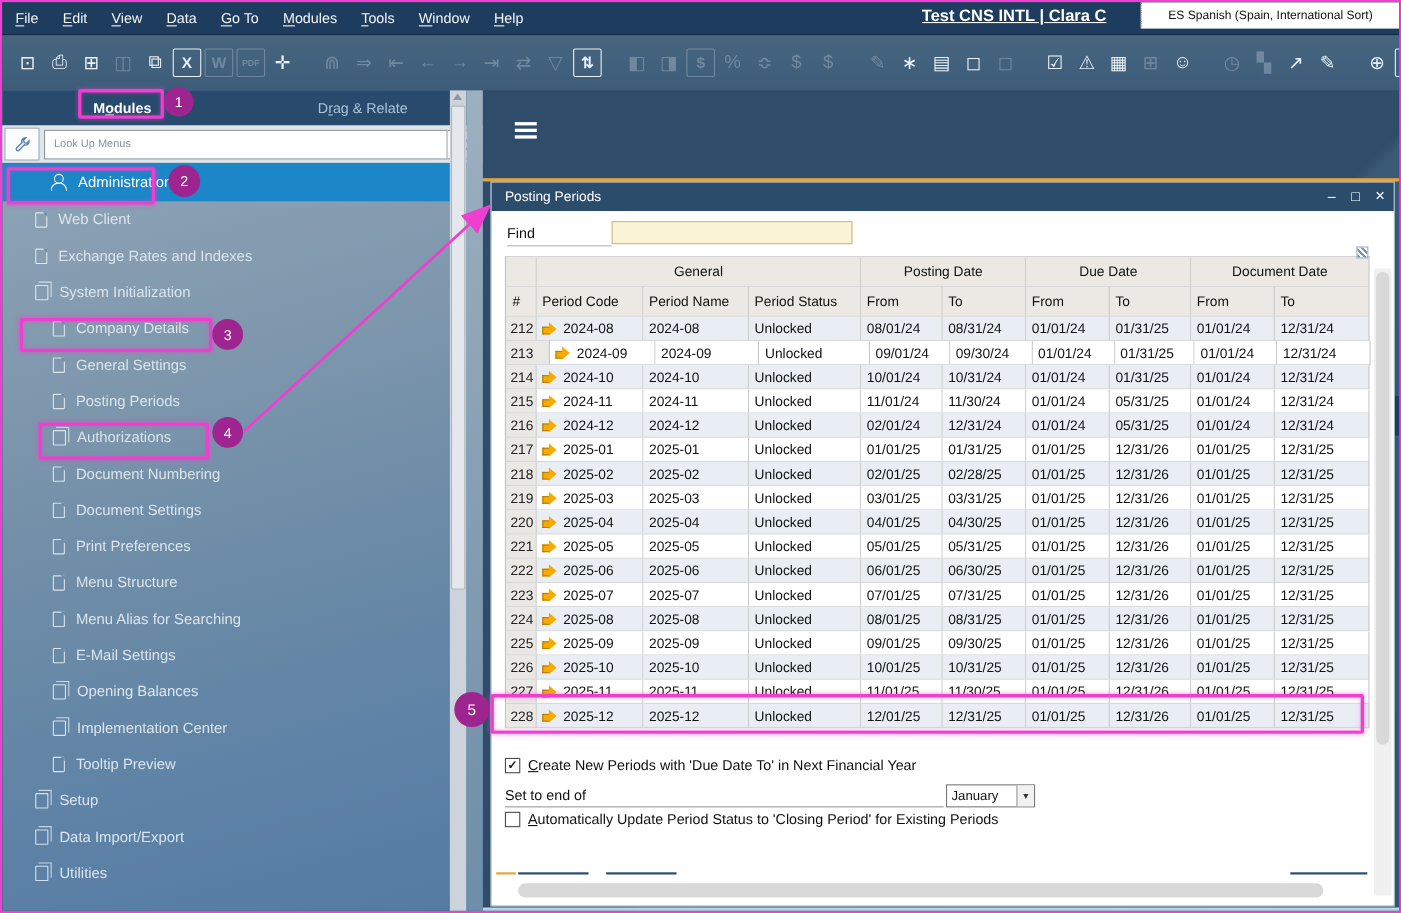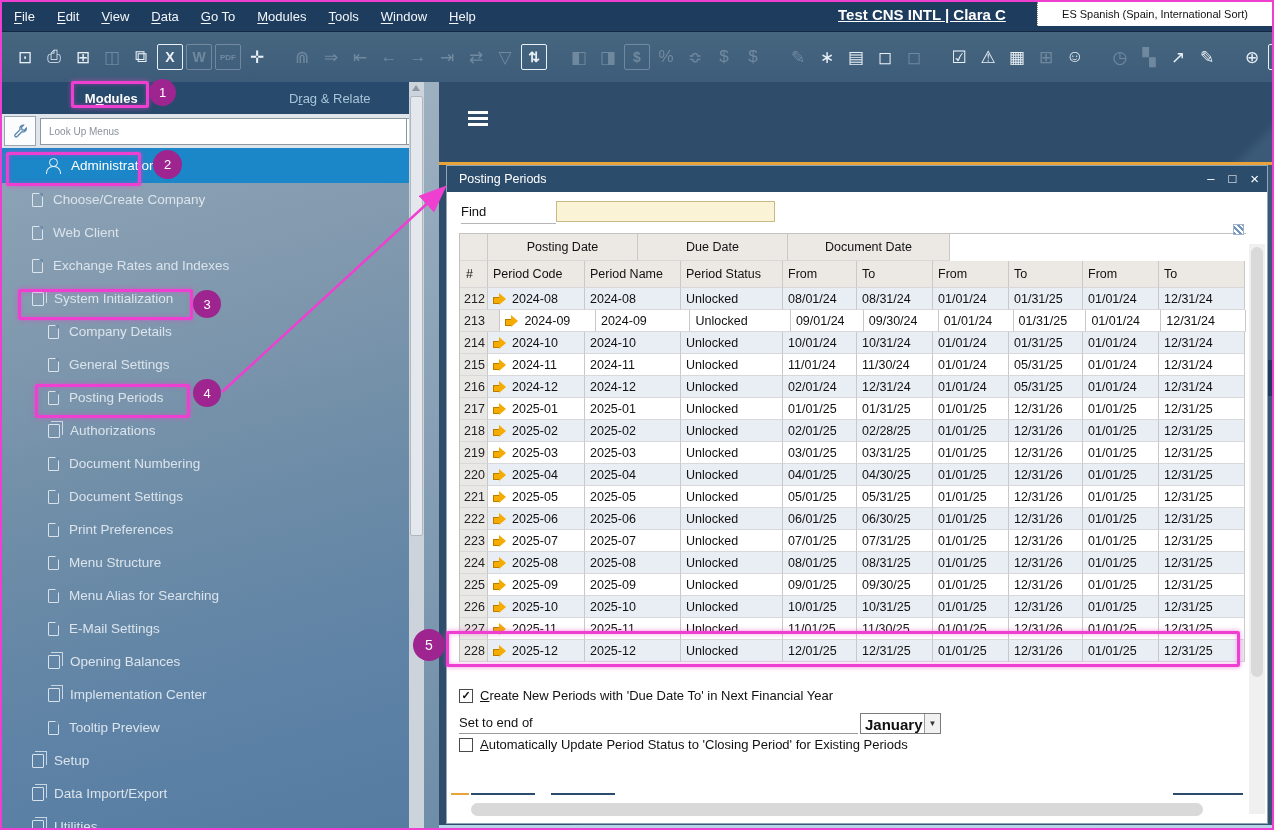--- a/index.html
+++ b/index.html
@@ -122,21 +122,21 @@
   .v-scroll { position:absolute; left:802px; top:52px; width:16px; height:570px; background:#f0f0f0; }
   .v-scroll .thumb { position:absolute; left:2px; top:3px; width:12px; height:430px; background:#d9d9d9; border-radius:6px; }
 
   .chk-row { position:absolute; left:12px; display:flex; align-items:center; font-size:13px; color:#111; }
   .chk { width:14px; height:14px; border:1.5px solid #4a4a4a; background:#fff; margin-right:7px;
          display:flex; align-items:center; justify-content:center; font-size:11px; font-weight:bold; color:#111; }
   .set-row { position:absolute; left:12px; top:523px; width:787px; font-size:13px; color:#111; }
   .set-underline { position:absolute; left:0; top:18px; width:399px; border-bottom:1px solid #9a9a9a; }
   .dropdown { position:absolute; left:401px; top:-2px; width:81px; height:21px; border:1px solid #7b7b7b;
               background:#fff; display:flex; }
-  .dropdown .val { flex:1; padding:2px 0 0 4px; font-size:15px;font-weight:bold; }
+  .dropdown .val { flex:1; padding:2px 0 0 4px; font-size:12px; }
   .dropdown .dbtn { width:16px; border-left:1px solid #9a9a9a; background:#f1f1f1; display:flex;
                     align-items:center; justify-content:center; font-size:8px; color:#333; }
   .cut-line { position:absolute; top:601px; border-top:2px solid #2c4c6c; }
   .cut-line.orange { border-top-color:#e8a33b; }
   .h-scroll { position:absolute; left:24px; top:611px; width:732px; height:13px; background:#d9d9d9; border-radius:7px; }
 
   
   .hl-box { position:absolute; border:3px solid #ee3fd0; border-radius:2px;
             box-shadow:0 0 5px rgba(238,63,208,.6), inset 0 0 4px rgba(238,63,208,.45); z-index:20; }
   .badge { position:absolute; background:#9e2590; color:#fff; border-radius:50%;
@@ -230,24 +230,20 @@
         <div class="mag"></div>
       </div>
     </div>
     <div class="menu-list" id="sidebar-items">
         <div class="side-item selected">
           <span class="ic icon-admin" style="margin-left: 10px;"></span>
           <span class="lbl">Administration</span>
         </div>
         <div class="side-item">
           <span class="ic icon-doc" style="margin-left: 30px;"></span>
-          <span class="lbl">Choose/Create Company</span>
-        </div>
-        <div class="side-item">
-          <span class="ic icon-doc" style="margin-left: 30px;"></span>
           <span class="lbl">Web Client</span>
         </div>
         <div class="side-item">
           <span class="ic icon-doc" style="margin-left: 30px;"></span>
           <span class="lbl">Exchange Rates and Indexes</span>
         </div>
         <div class="side-item">
           <span class="ic icon-book" style="margin-left: 30px;"></span>
           <span class="lbl">System Initialization</span>
         </div>
@@ -343,20 +339,21 @@
         <span style="font-size:15px;">×</span>
       </div>
     </div>
     <div class="pp-body">
       <div class="find-label">Find</div>
       <div class="find-underline"></div>
       <input class="find-input" value="" style="">
       <div class="pp-table" id="pp-table">
           <div class="t-row t-group">
             <div class="t-cell" style="width: 28px;"></div>
+            <div class="t-cell" style="width: 295px;">General</div>
             <div class="t-cell" style="width: 150px;">Posting Date</div>
             <div class="t-cell" style="width: 150px;">Due Date</div>
             <div class="t-cell" style="width: 162px;">Document Date</div>
           </div>
           <div class="t-row t-head">
             <div class="t-cell numc-h" style="width: 28px;">#</div>
             <div class="t-cell" style="width: 97px;">Period Code</div>
             <div class="t-cell" style="width: 96px;">Period Name</div>
             <div class="t-cell" style="width: 102px;">Period Status</div>
             <div class="t-cell" style="width: 74px;">From</div>

